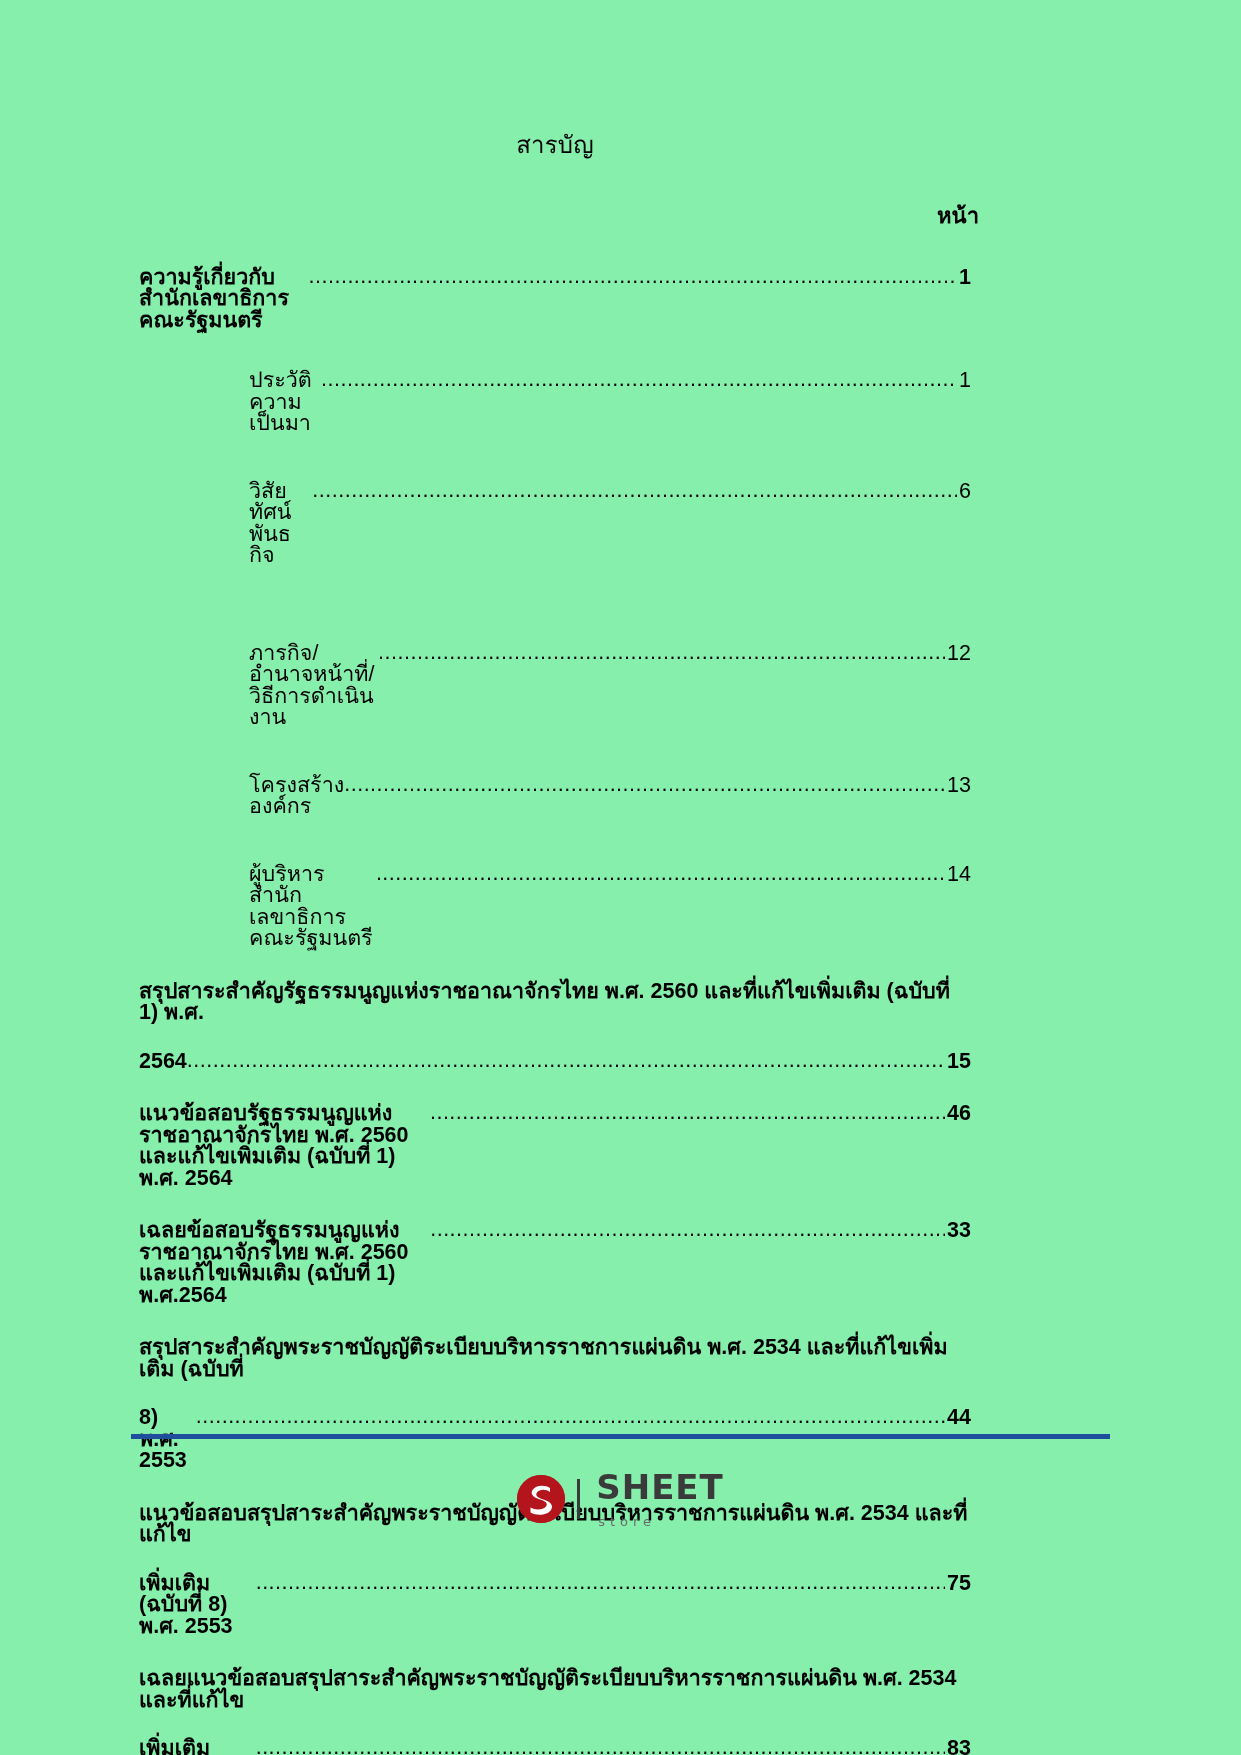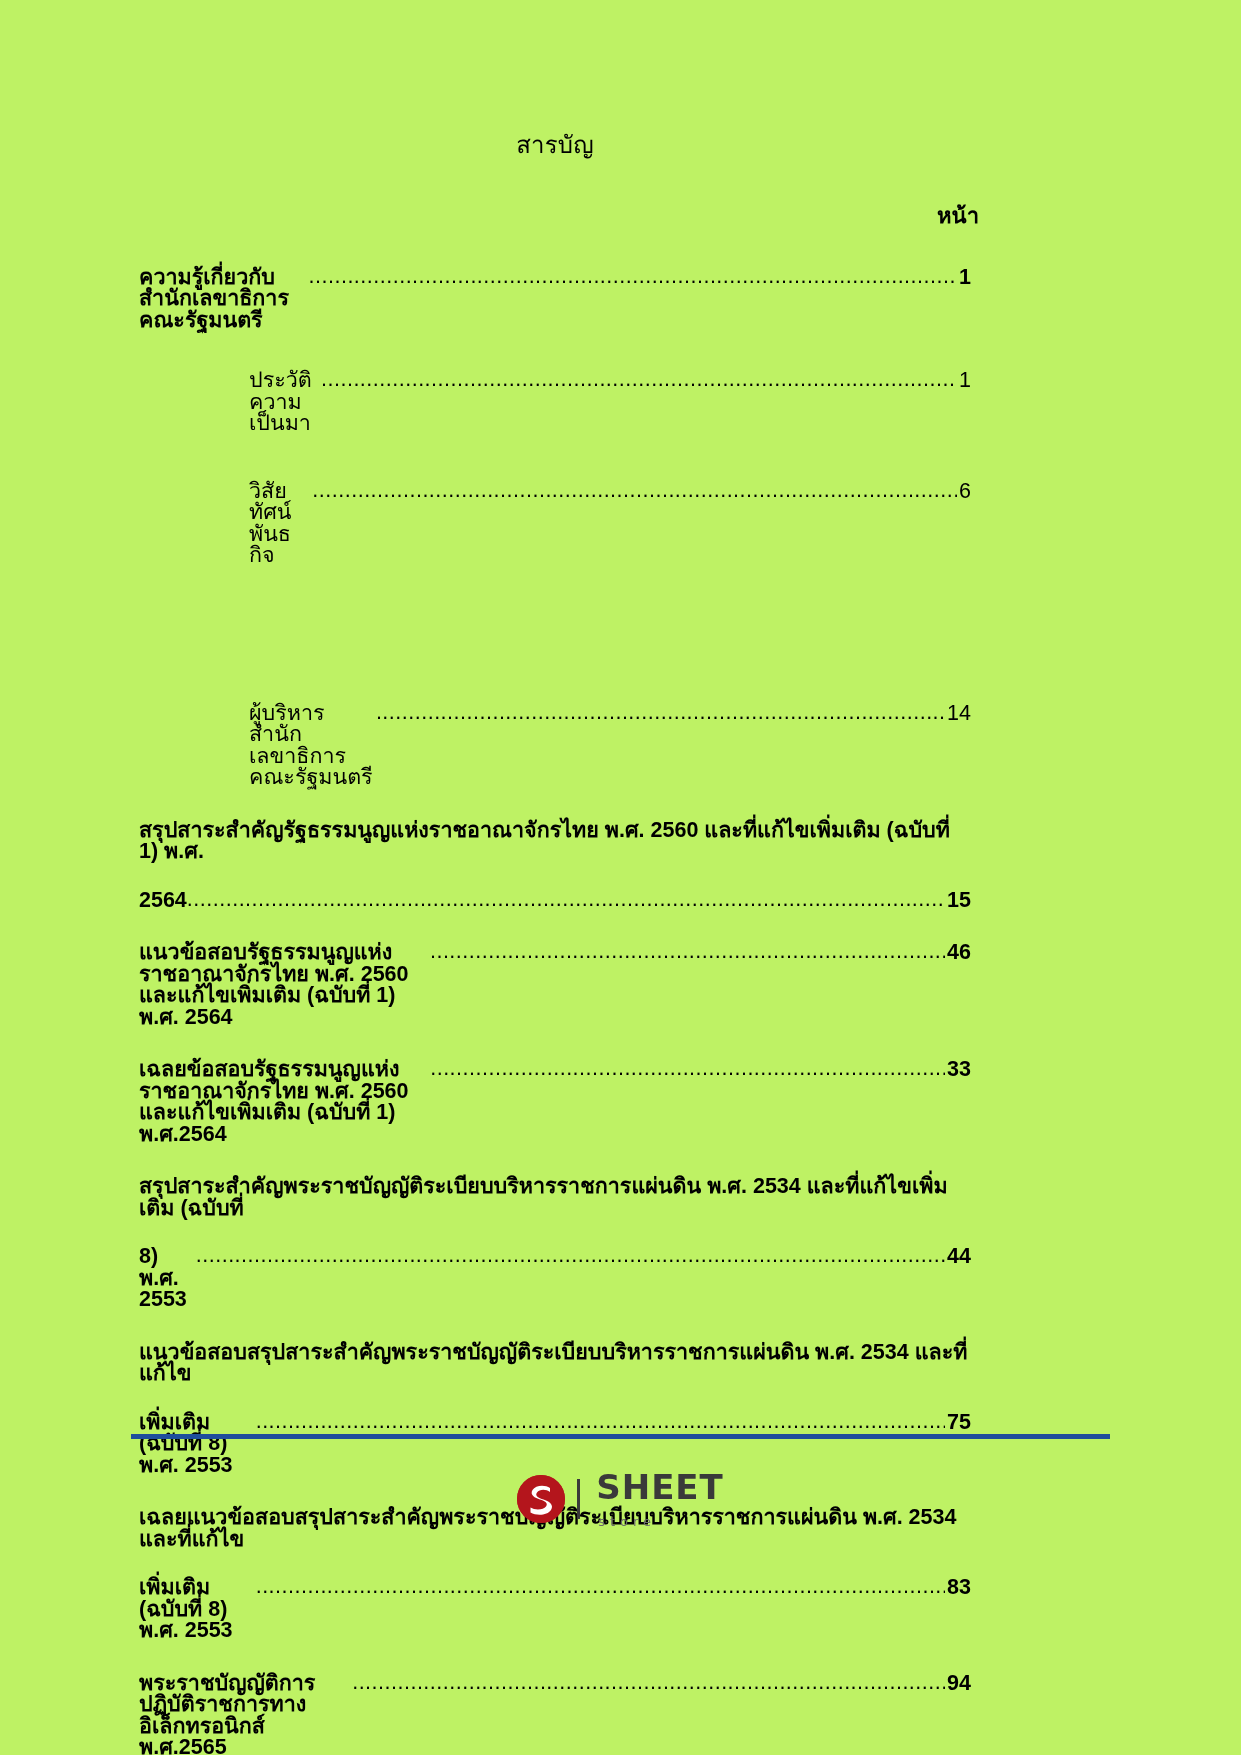--- a/index.html
+++ b/index.html
@@ -10,21 +10,21 @@
   }
   body {
     font-family: "Liberation Sans", "DejaVu Sans", sans-serif;
     color: #000000;
   }
   .page {
     position: relative;
     width: 1241px;
     height: 1755px;
     margin: 0 auto;
-    background: #bef264;
+    background: #86efac;
     box-sizing: border-box;
     overflow: hidden;
   }
   .content {
     position: absolute;
     left: 131px;
     top: 0;
     width: 848px;
   }
 
@@ -204,21 +204,35 @@
         <div class="gap-md"></div>
         <div class="toc-row lvl2">
           <div class="toc-inner">
             <span class="toc-label">วิสัยทัศน์ พันธกิจ</span>
             <span class="toc-dots"></span>
             <span class="toc-page">6</span>
           </div>
         </div>
         <div class="gap-md"></div>
         <div class="gap-md"></div>
-        <div class="gap-md"></div>
+        <div class="toc-row lvl2">
+          <div class="toc-inner">
+            <span class="toc-label">ภารกิจ/อำนาจหน้าที่/วิธีการดำเนินงาน</span>
+            <span class="toc-dots"></span>
+            <span class="toc-page">12</span>
+          </div>
+        </div>
+        <div class="gap-md"></div>
+        <div class="toc-row lvl2">
+          <div class="toc-inner">
+            <span class="toc-label">โครงสร้างองค์กร</span>
+            <span class="toc-dots"></span>
+            <span class="toc-page">13</span>
+          </div>
+        </div>
         <div class="gap-md"></div>
         <div class="toc-row lvl2">
           <div class="toc-inner">
             <span class="toc-label">ผู้บริหารสำนักเลขาธิการคณะรัฐมนตรี</span>
             <span class="toc-dots"></span>
             <span class="toc-page">14</span>
           </div>
         </div>
         <div class="gap-sm"></div>
         <div class="toc-row lvl1">

